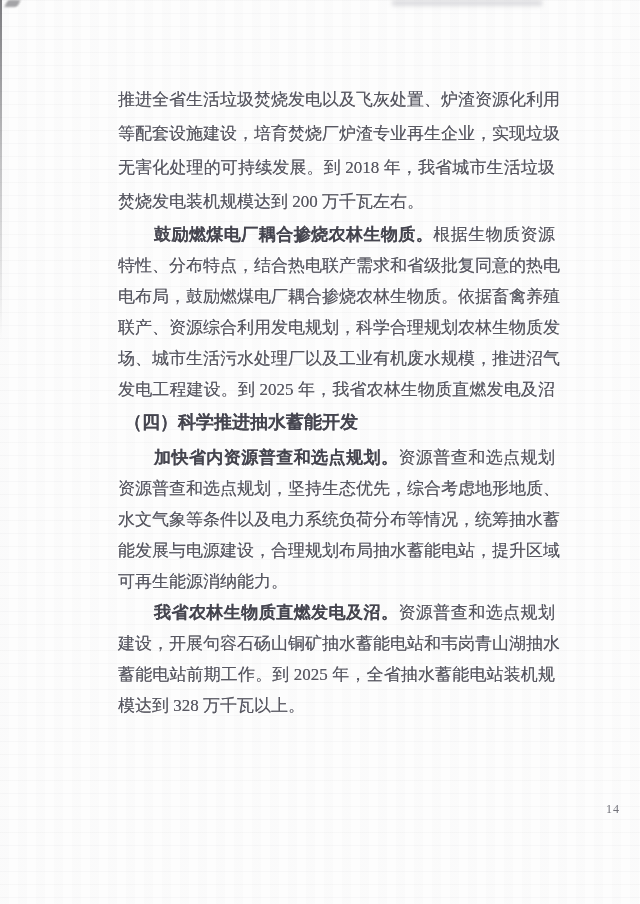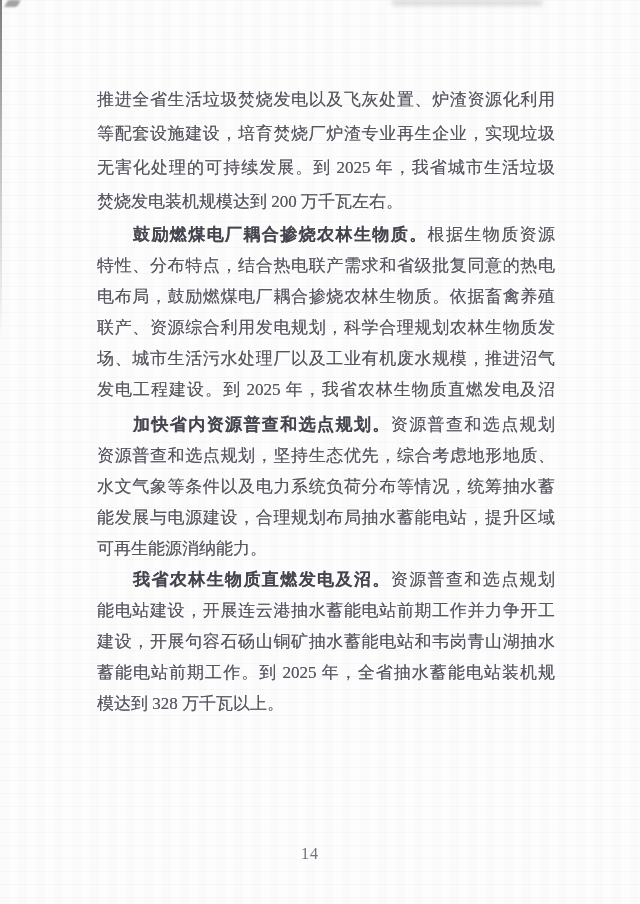--- a/index.html
+++ b/index.html
@@ -59,20 +59,21 @@
     font-size: 17px;
     text-shadow: 0 0 0.6px rgba(88,88,98,0.75);
   }
   .para { margin: 0; padding: 0; }
   .line {
     height: 31px;
     line-height: 31px;
     text-align: justify;
     text-align-last: justify;
     white-space: nowrap;
+    margin-left: 21px;
   }
   .para-waste .line {
     height: 34px;
     line-height: 34px;
   }
   .line.last {
     text-align-last: left;
     white-space: normal;
   }
   .line.indent { text-indent: 36px; }
@@ -86,68 +87,68 @@
     height: 31px;
     line-height: 31px;
     font-size: 18px;
     font-weight: bold;
     color: var(--ink_bold, #4c4c56);
     text-align: left;
   }
   .para-survey { margin-top: 4px; }
   .footer {
     position: absolute;
-    top: 845px;
+    top: 802px;
     left: 0;
     width: 620px;
-    text-align: center;
-    font-size: 16px;
+    text-align: right;
+    font-size: 12px;
     letter-spacing: 1px;
     color: var(--footer_ink, #72727a);
   }
 </style>
 </head>
 <body>
 
 <div class="page">
   <div class="scan-texture"></div>
   <div class="edge-left"></div>
   <div class="corner-mark"></div>
   <div class="smudge-top"></div>
 
   <div class="content">
 
     <div class="para para-waste">
       <div class="line full">推进全省生活垃圾焚烧发电以及飞灰处置、炉渣资源化利用</div>
       <div class="line full">等配套设施建设，培育焚烧厂炉渣专业再生企业，实现垃圾</div>
-      <div class="line full">无害化处理的可持续发展。到 2025 年，我省城市生活垃圾</div>
+      <div class="line full">无害化处理的可持续发展。到 2018 年，我省城市生活垃圾</div>
       <div class="line last">焚烧发电装机规模达到 200 万千瓦左右。</div>
     </div>
 
     <div class="para para-biomass">
       <div class="line full indent"><span class="lead">鼓励燃煤电厂耦合掺烧农林生物质。</span><span>根据生物质资源</span></div>
       <div class="line full">特性、分布特点，结合热电联产需求和省级批复同意的热电</div>
       <div class="line full">电布局，鼓励燃煤电厂耦合掺烧农林生物质。依据畜禽养殖</div>
       <div class="line full">联产、资源综合利用发电规划，科学合理规划农林生物质发</div>
       <div class="line full">场、城市生活污水处理厂以及工业有机废水规模，推进沼气</div>
       <div class="line full">发电工程建设。到 2025 年，我省农林生物质直燃发电及沼</div>
     </div>
 
+    <div class="heading">（四）科学推进抽水蓄能开发</div>
 
     <div class="para para-survey">
       <div class="line full indent"><span class="lead">加快省内资源普查和选点规划。</span><span>资源普查和选点规划</span></div>
       <div class="line full">资源普查和选点规划，坚持生态优先，综合考虑地形地质、</div>
       <div class="line full">水文气象等条件以及电力系统负荷分布等情况，统筹抽水蓄</div>
       <div class="line full">能发展与电源建设，合理规划布局抽水蓄能电站，提升区域</div>
       <div class="line last">可再生能源消纳能力。</div>
     </div>
 
     <div class="para para-pumped">
       <div class="line full indent"><span class="lead">我省农林生物质直燃发电及沼。</span><span>资源普查和选点规划</span></div>
-      <div class="line full">能电站建设，开展连云港抽水蓄能电站前期工作并力争开工</div>
       <div class="line full">建设，开展句容石砀山铜矿抽水蓄能电站和韦岗青山湖抽水</div>
       <div class="line full">蓄能电站前期工作。到 2025 年，全省抽水蓄能电站装机规</div>
       <div class="line last">模达到 328 万千瓦以上。</div>
     </div>
 
   </div>
 
   <div class="footer">
     <span>14</span>
   </div>

